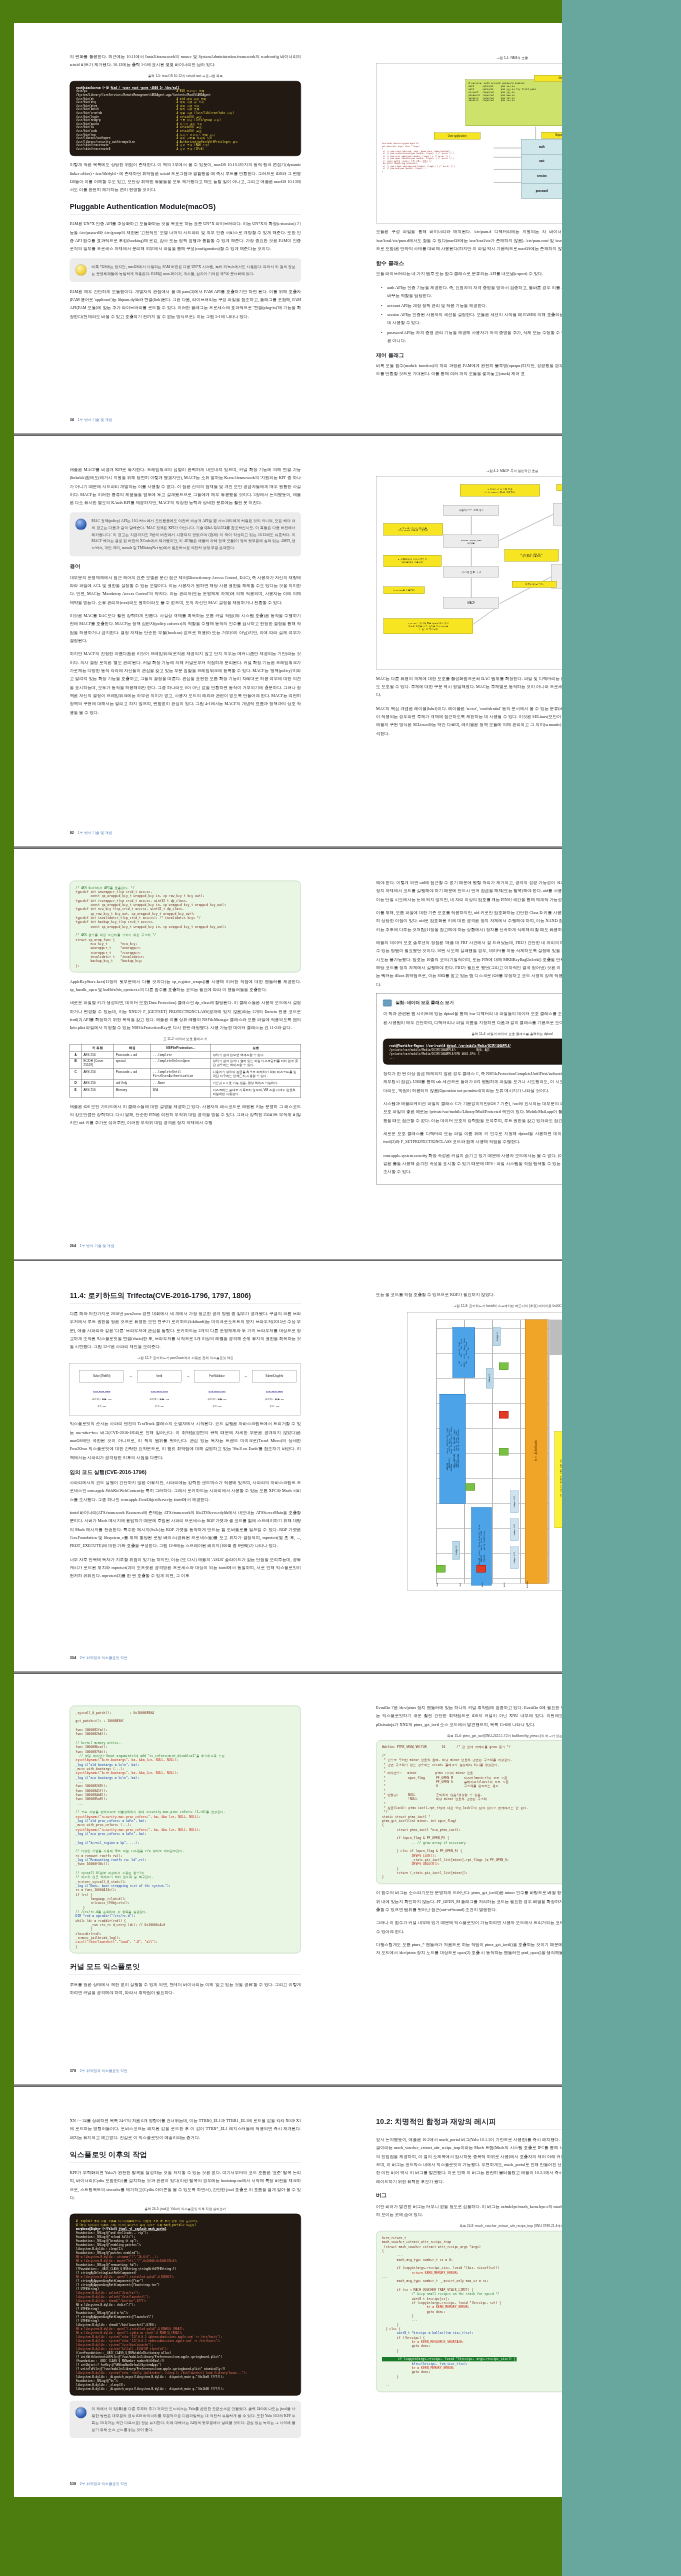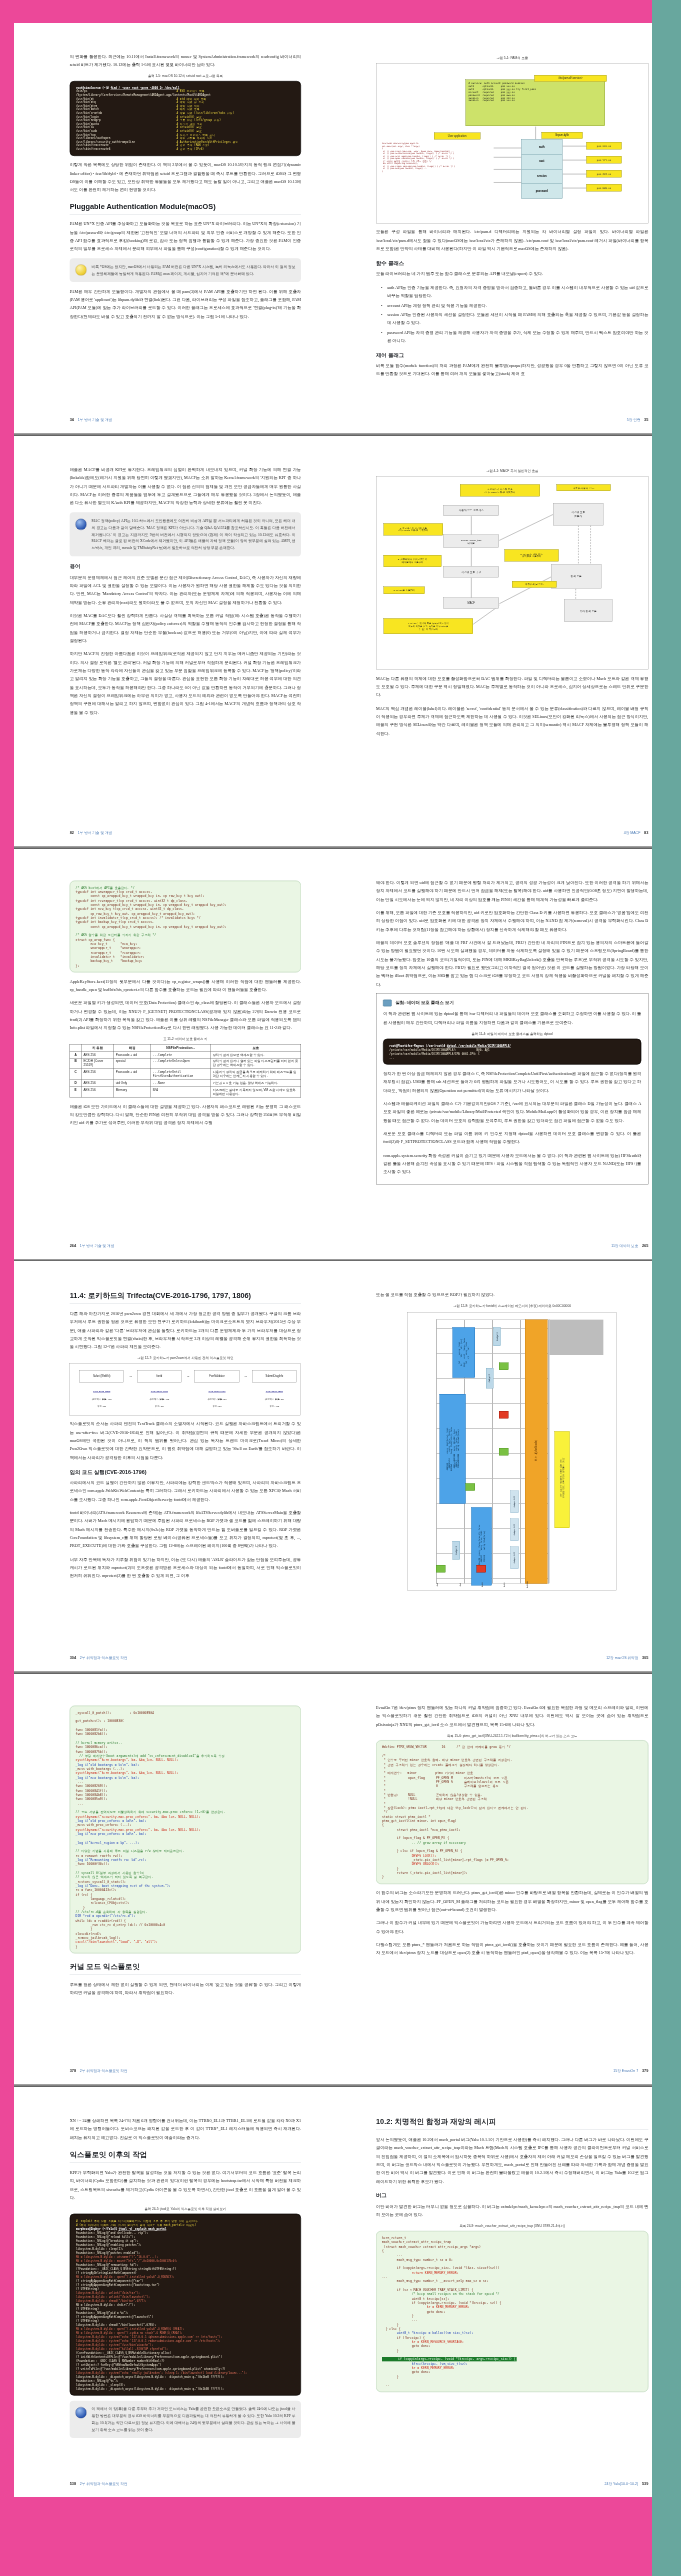--- a/index.html
+++ b/index.html
@@ -1,16 +1,16 @@
 <!DOCTYPE html>
 <html style="font-size:15px"><head>
 <meta charset="utf-8">
 <style>
   html,body{margin:0;padding:0;background:#68a79e;}
-  #canvas{position:relative;width:652px;height:2576px;background:#ec4899;overflow:hidden;font-family:"Liberation Sans",sans-serif;}
+  #canvas{position:relative;width:562px;height:2576px;background:#4d7c0f;overflow:hidden;font-family:"Liberation Sans",sans-serif;}
   #stack{position:absolute;left:14px;top:23px;width:646px;}
   .sep{height:2.8px;background:linear-gradient(to bottom,#b0b0b0,#555);}
   .spread{display:flex;background:#fff;}
   .page{position:relative;width:322px;height:410px;background:#fff;overflow:hidden;}
   .page.right{width:323px;}
   .content{box-sizing:border-box;height:1229px;position:relative;transform:scale(0.33333);transform-origin:0 0;}
   .content.left{width:967px;padding:89px 106px 0 167px;}
   .content.right{width:970px;padding:89px 33px 0 120px;}
   .bp{font-family:"Liberation Serif",serif;font-size:12.5px;line-height:25px;text-align:justify;margin:0 0 15px;color:#1b1b1b;}
   h2.h2{font-family:"Liberation Sans",sans-serif;font-size:22px;font-weight:bold;color:#15181d;margin:24px 0 16.7px;padding-bottom:9.3px;border-bottom:1.9px solid #c9ced4;}

